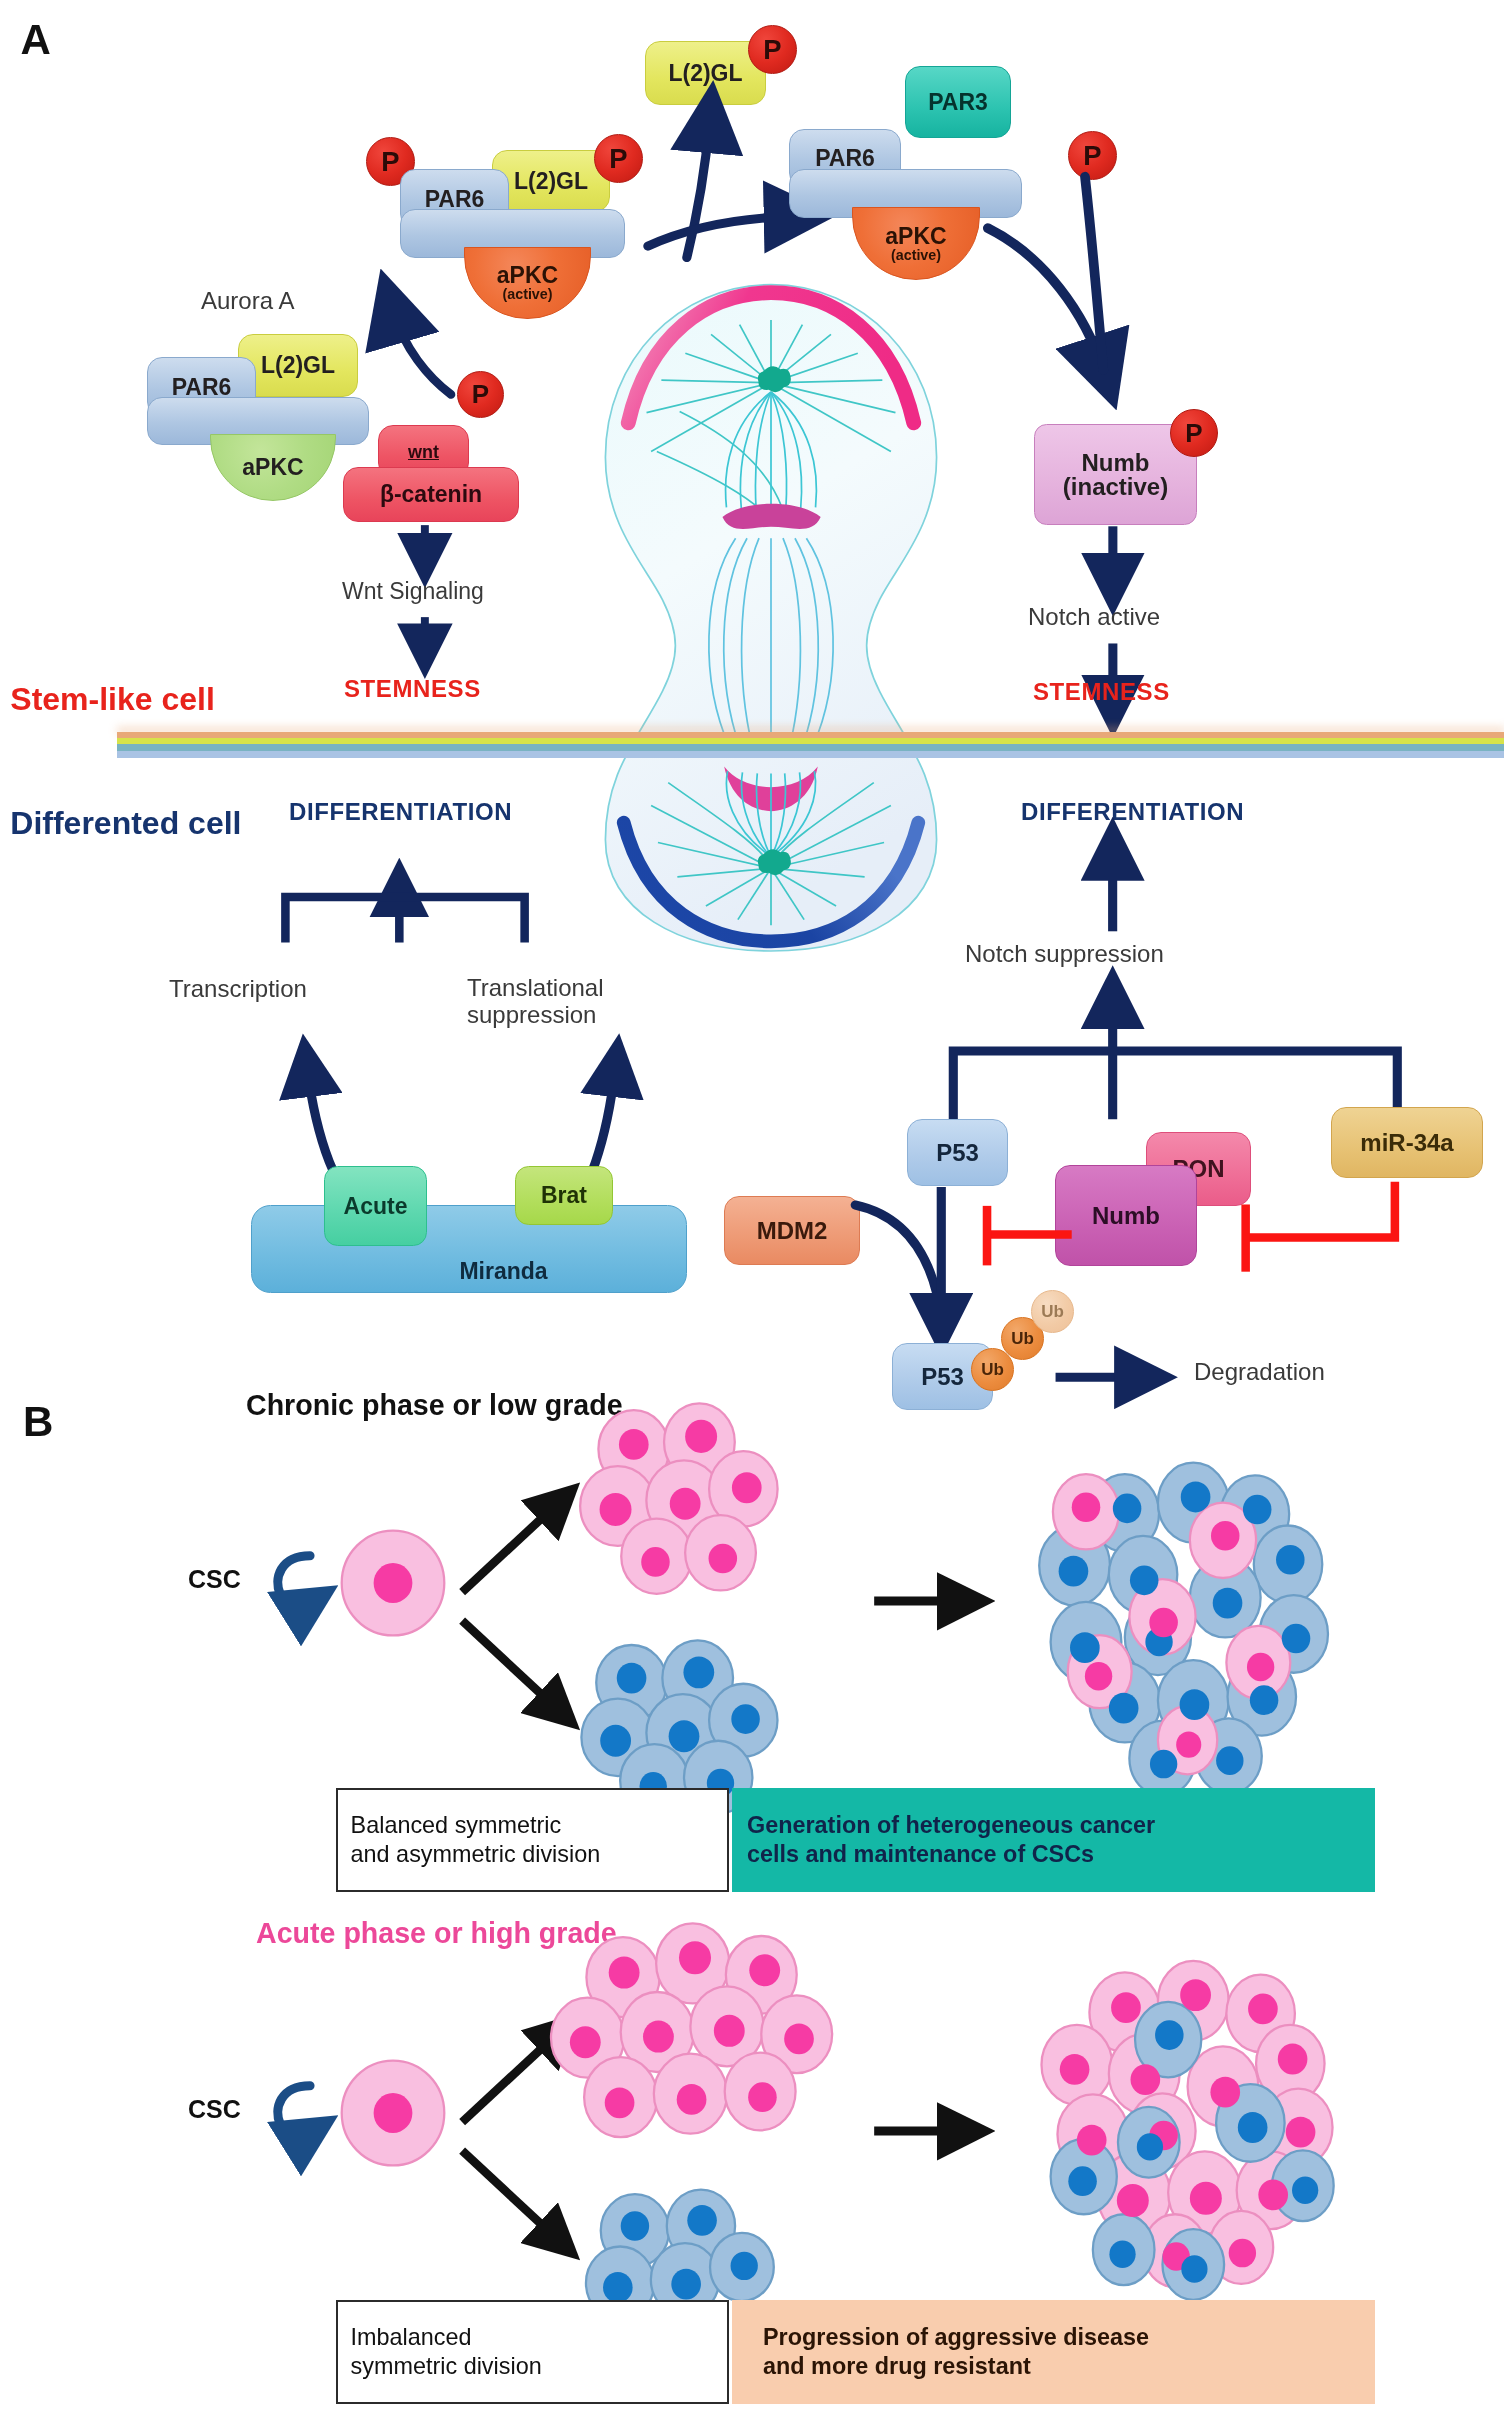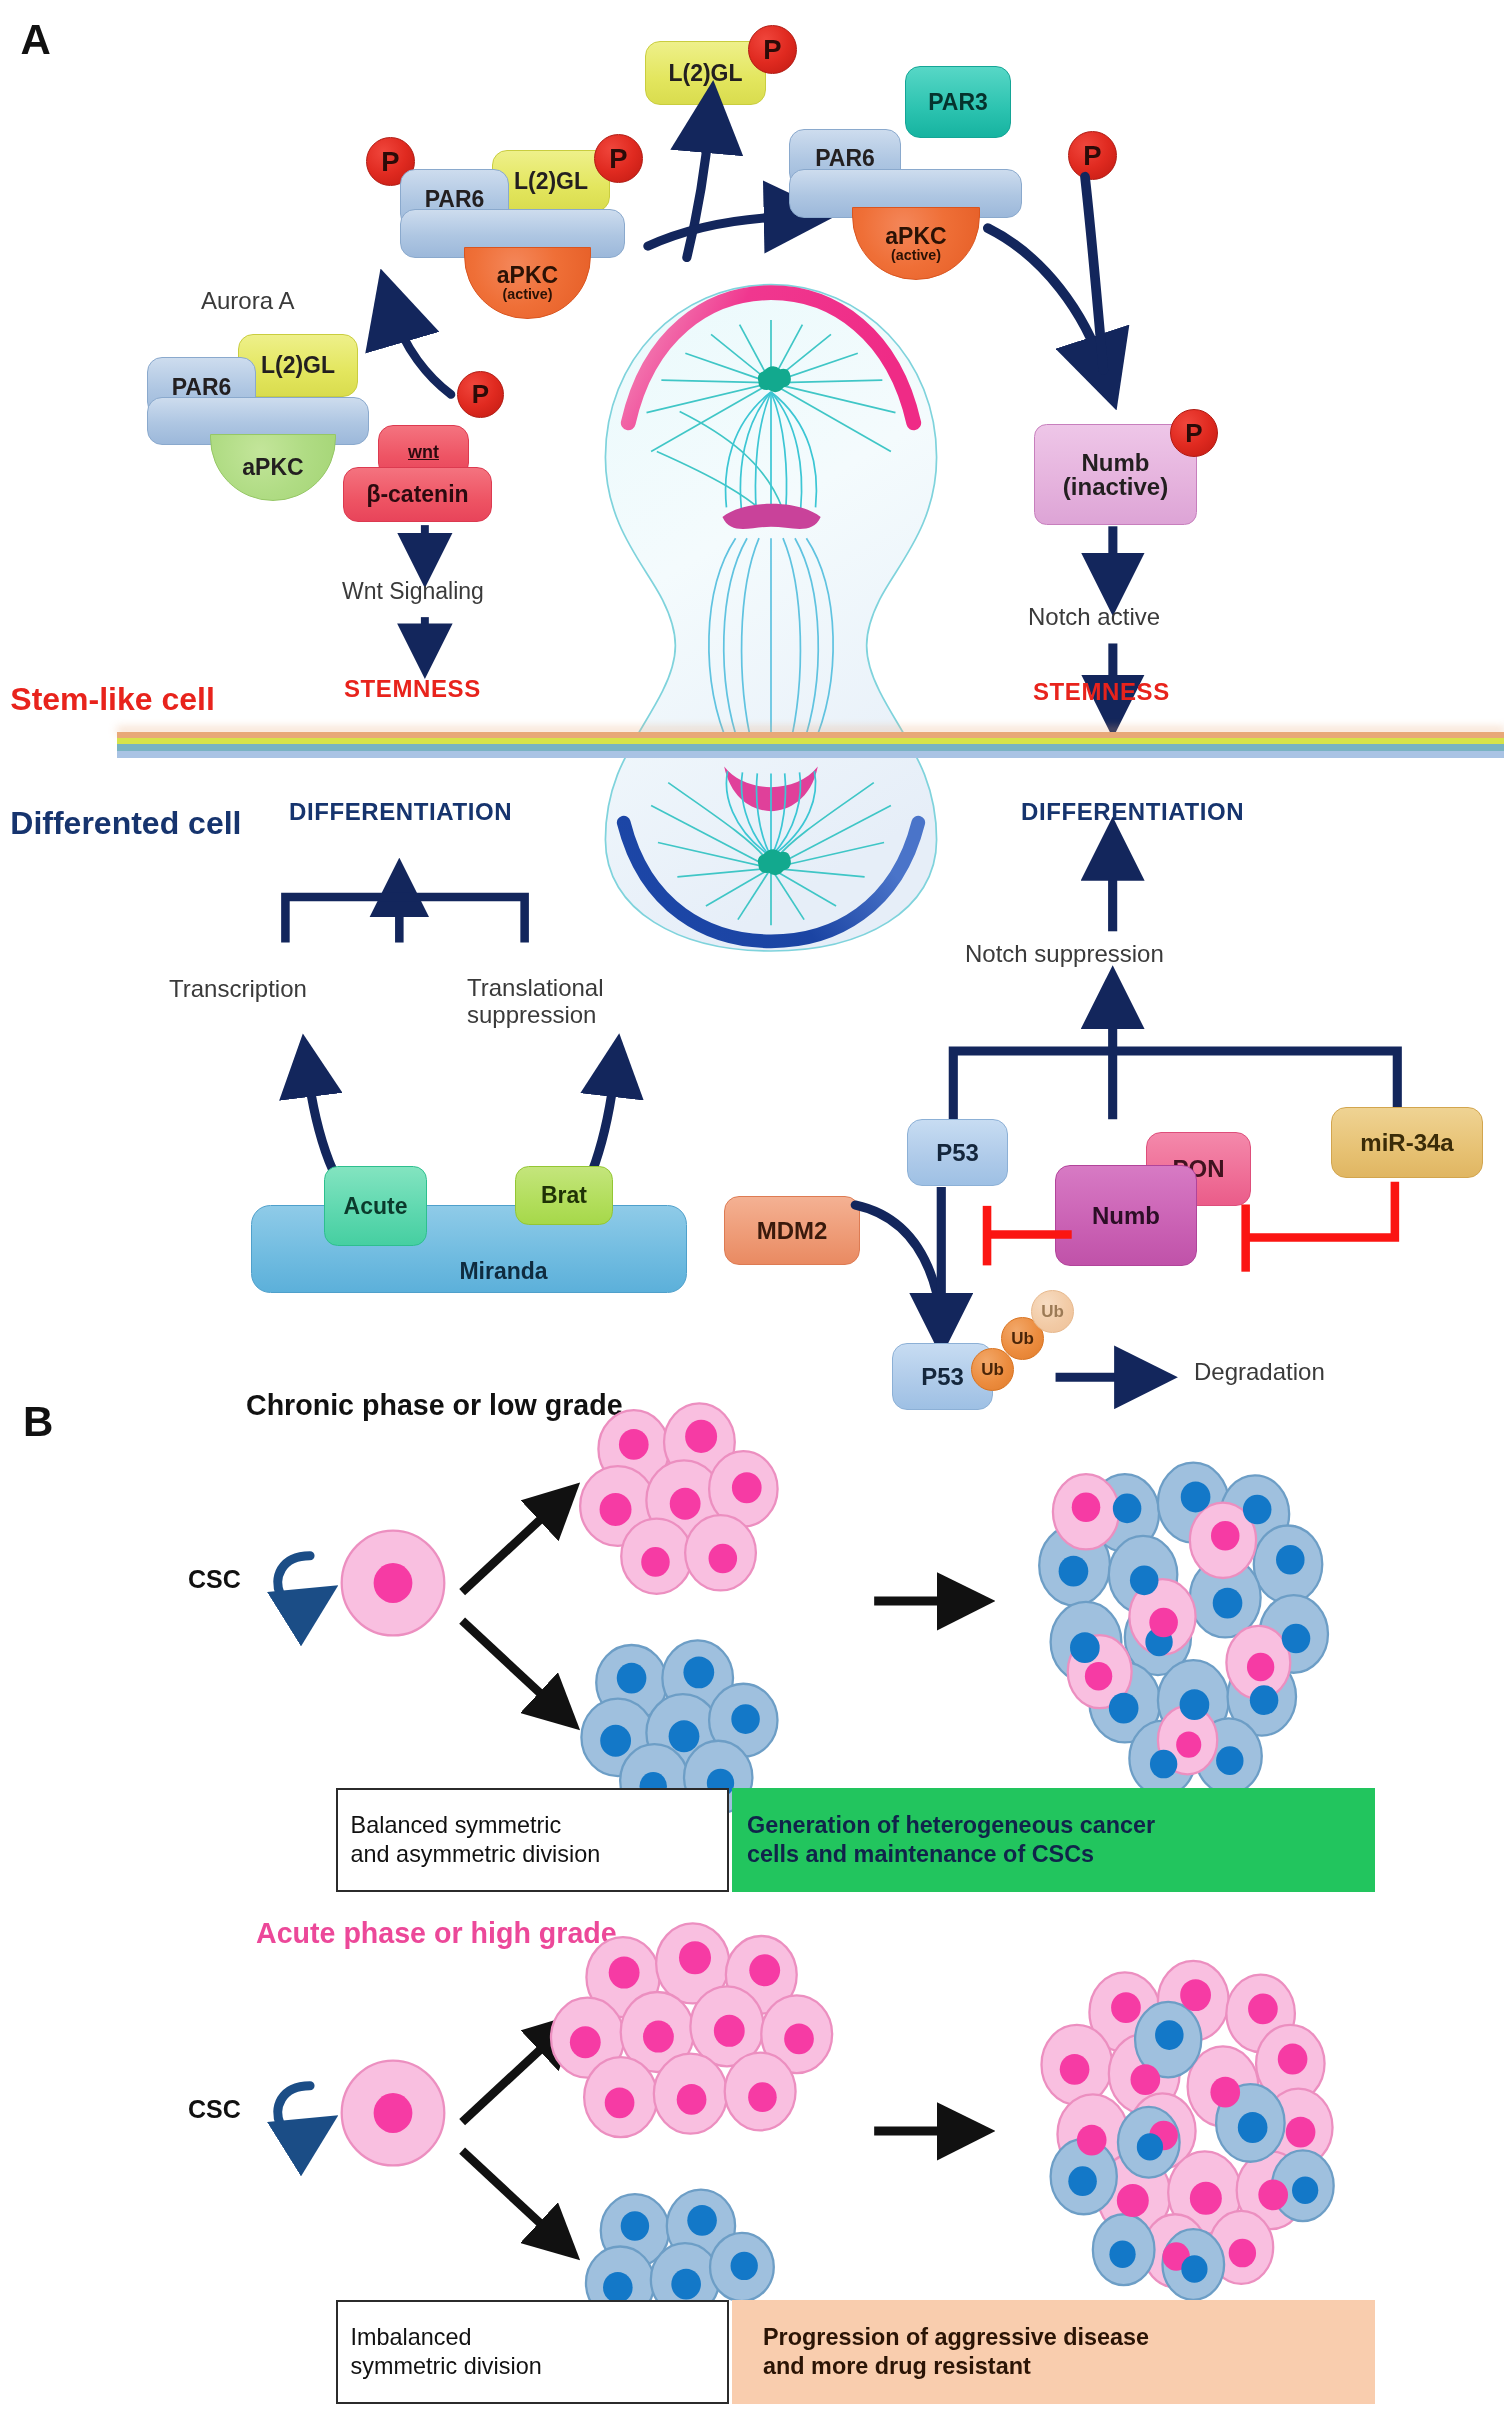--- a/index.html
+++ b/index.html
@@ -49,21 +49,21 @@
        border:1.1px solid #d8721f;display:flex;align-items:center;justify-content:center;
        font-weight:bold;color:#4a2508;}
   .ub.faint{background:radial-gradient(circle at 35% 30%,#f7dcc2 0%,#f2cba6 55%,#eec098 100%);
        border:1.1px solid #e7b88c;color:#9c7a55;}
 
   .txt{font-weight:normal;color:#3a3a3a;}
   .red-txt{color:#e8231c;font-weight:bold;}
   .blue-txt{color:#16346e;font-weight:bold;}
   .cap-box{box-sizing:border-box;border:2.3px solid #2b2b2b;background:#fff;
            display:flex;align-items:center;padding:0 12.6px;}
-  .cap-fill-blue{box-sizing:border-box;background:#22c55e;display:flex;align-items:center;padding:0 15px;}
+  .cap-fill-blue{box-sizing:border-box;background:#14b8a6;display:flex;align-items:center;padding:0 15px;}
   .cap-fill-orange{box-sizing:border-box;background:#f9cdae;display:flex;align-items:center;padding:0 31px;}
 
   svg{display:block;overflow:visible;}
 </style>
 </head>
 <body>
 
 <div class="abs panel-letter" style="left:20.6px;top:16px;">A</div>
 
 <svg class="abs" style="left:594px;top:280px;" width="354" height="674" viewBox="0 0 620 1180">
@@ -251,21 +251,21 @@
   <path d="M28 2 L 28 100" stroke="#13265c" stroke-width="16" marker-end="url(#navy4)"></path>
 </svg>
 <div class="abs txt" style="left:1028px;top:603px;font-size:24px;">Notch active</div>
 
 <svg class="abs" style="left:1097px;top:642px;" width="34" height="80" viewBox="0 0 60 140">
   <path d="M28 2 L 28 108" stroke="#13265c" stroke-width="16" marker-end="url(#navy4)"></path>
 </svg>
 <div class="abs red-txt" style="left:1033px;top:678px;font-size:24px;letter-spacing:0.6px;">STEMNESS</div>
 
 <div class="abs prot wnt" style="left:378px;top:425px;width:91px;height:53px;font-size:18px;color:#2c0a0f;text-decoration:underline;">wnt</div>
-<div class="abs prot wnt" style="left:343px;top:467px;width:149px;height:55px;font-size:23px;color:#2c0a0f;">β-catenin</div>
+<div class="abs prot wnt" style="left:343px;top:467px;width:176px;height:55px;font-size:23px;color:#2c0a0f;">β-catenin</div>
 <svg class="abs" style="left:409px;top:524px;" width="34" height="51" viewBox="0 0 60 90">
   <path d="M28 2 L 28 60" stroke="#13265c" stroke-width="14" marker-end="url(#navy4)"></path>
 </svg>
 <div class="abs txt" style="left:342px;top:578px;font-size:23px;">Wnt Signaling</div>
 <svg class="abs" style="left:409px;top:616px;" width="34" height="51" viewBox="0 0 60 90">
   <path d="M28 2 L 28 58" stroke="#13265c" stroke-width="14" marker-end="url(#navy4)"></path>
 </svg>
 <div class="abs red-txt" style="left:344px;top:675px;font-size:24px;letter-spacing:0.6px;">STEMNESS</div>
 
 <div class="abs" style="left:117px;top:732px;width:1388px;height:5.7px;background:#e8a878;

